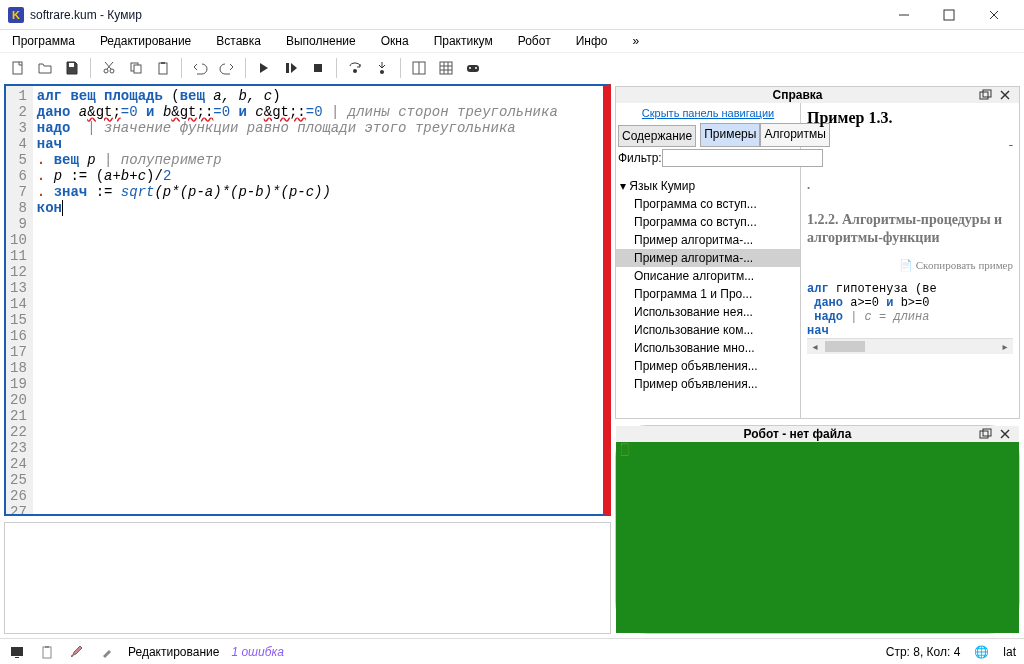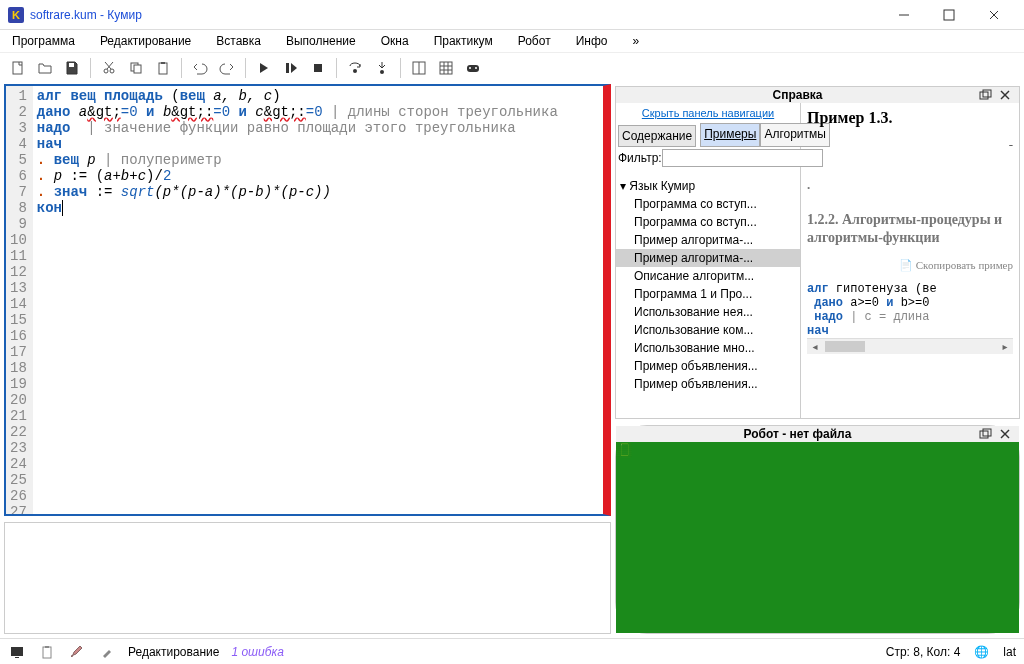--- a/index.html
+++ b/index.html
@@ -1,33 +1,33 @@
 <!DOCTYPE html>
 <html><head>
 <meta charset="utf-8">
 <style>
 * { box-sizing: border-box; margin: 0; padding: 0; }
 body { font-family: "Segoe UI", Tahoma, sans-serif; font-size: 12px; background: #fff; overflow: hidden; }
 .titlebar { height: 30px; display: flex; align-items: center; padding: 0 8px; border-bottom: 1px solid #ddd; }
 .titlebar-icon { width: 16px; height: 16px; background: #3344aa; border-radius: 2px; margin-right: 6px; display: flex; align-items: center; justify-content: center; color: #ffcc00; font-weight: bold; font-size: 11px; }
-.titlebar-text { flex: 1; font-size: 12px; color: #1d4ed8; }
+.titlebar-text { flex: 1; font-size: 12px; color: #0f172a; }
 .titlebar-btn { width: 45px; height: 28px; display: flex; align-items: center; justify-content: center; cursor: pointer; }
 .menubar { height: 22px; display: flex; align-items: center; padding: 0 4px; gap: 9px; }
 .menu-item { padding: 2px 8px; cursor: pointer; font-size: 12px; }
 .toolbar { height: 30px; display: flex; align-items: center; padding: 2px 6px; gap: 3px; border-top: 1px solid #eee; }
 .tool-btn { width: 24px; height: 24px; display: flex; align-items: center; justify-content: center; cursor: pointer; border-radius: 2px; }
 .tool-sep { width: 1px; height: 20px; background: #ccc; margin: 0 3px; }
 .main-area { display: flex; height: 556px; }
 .left-col { width: 615px; display: flex; flex-direction: column; }
 .editor-wrap { flex: 1; border: 2px solid #1a5fb4; border-right: 8px solid #e01b24; margin: 2px 4px 2px 4px; background: #fff; overflow: hidden; }
 .editor { display: flex; height: 100%; font-family: "Courier New", monospace; font-size: 14px; }
 .gutter { background: #f0f0f0; color: #888; text-align: right; padding: 2px 6px 2px 4px; user-select: none; line-height: 16px; }
 .code { padding: 2px 4px; white-space: pre; line-height: 16px; }
 .kw { color: #1a5fb4; font-weight: bold; }
-.cm { color: #888; }
+.cm { color: #888; font-style: italic; }
 .fn { color: #1a5fb4; font-style: italic; }
 .num { color: #1a5fb4; }
 .err { text-decoration: underline wavy #e01b24; }
 .var { font-style: italic; }
 .dot { color: #c64600; font-weight: bold; }
 .caret { border-left: 1px solid #000; animation: blink 1s infinite; }
 @keyframes blink { 50% { opacity: 0; } }
 .console { height: 112px; margin: 4px; border: 1px solid #ccc; background: #fff; }
 .right-col { flex: 1; display: flex; flex-direction: column; padding: 4px 4px 4px 0; gap: 6px; }
 .panel { border: 1px solid #ccc; display: flex; flex-direction: column; }
@@ -35,21 +35,21 @@
 .panel-title { flex: 1; text-align: center; font-size: 12px; }
 .panel-btn { width: 20px; height: 18px; display: flex; align-items: center; justify-content: center; cursor: pointer; }
 .help-panel { flex: 1.6; }
 .help-body { display: flex; flex: 1; overflow: hidden; }
 .help-left { width: 185px; display: flex; flex-direction: column; border-right: 1px solid #ccc; }
 .help-link { color: #0066cc; text-decoration: underline; padding: 4px 6px; font-size: 11px; text-align: center; cursor: pointer; }
 .help-tabs-row { display: flex; flex-direction: row; }
 .help-tab-top { background: #e8e8e8; border: 1px solid #aaa; padding: 3px; text-align: center; font-size: 12px; margin: 2px 2px 0 2px; cursor: pointer; }
 .help-tabs { display: flex; margin: 0 2px; }
 .help-tab { flex: 1; padding: 3px; border: 1px solid #aaa; text-align: center; font-size: 12px; cursor: pointer; background: #f5f5f5; }
-.help-tab.active { background: #d0e0f8; text-decoration: underline; }
+.help-tab.active { background: #d0e0f8; }
 .help-filter { display: flex; align-items: center; padding: 2px; }
 .help-filter input { flex: 1; border: 1px solid #aaa; padding: 1px 2px; font-size: 12px; }
 .help-tree { flex: 1; overflow-y: scroll; font-size: 12px; }
 .tree-item { padding: 2px 4px 2px 18px; cursor: pointer; white-space: nowrap; overflow: hidden; text-overflow: ellipsis; }
 .tree-item.sel { background: #d0d0d0; }
 .tree-root { padding: 2px 4px; cursor: pointer; margin-top: 8px; }
 .tree-root::before { content: "▾ "; }
 .help-right { flex: 1; overflow: auto; padding: 6px; font-family: Georgia, serif; font-size: 13px; }
 .help-right h3 { font-size: 16px; margin-bottom: 10px; }
 .help-right .sec { color: #777; margin: 18px 0 6px; font-weight: bold; font-size: 14px; line-height: 1.3; }

